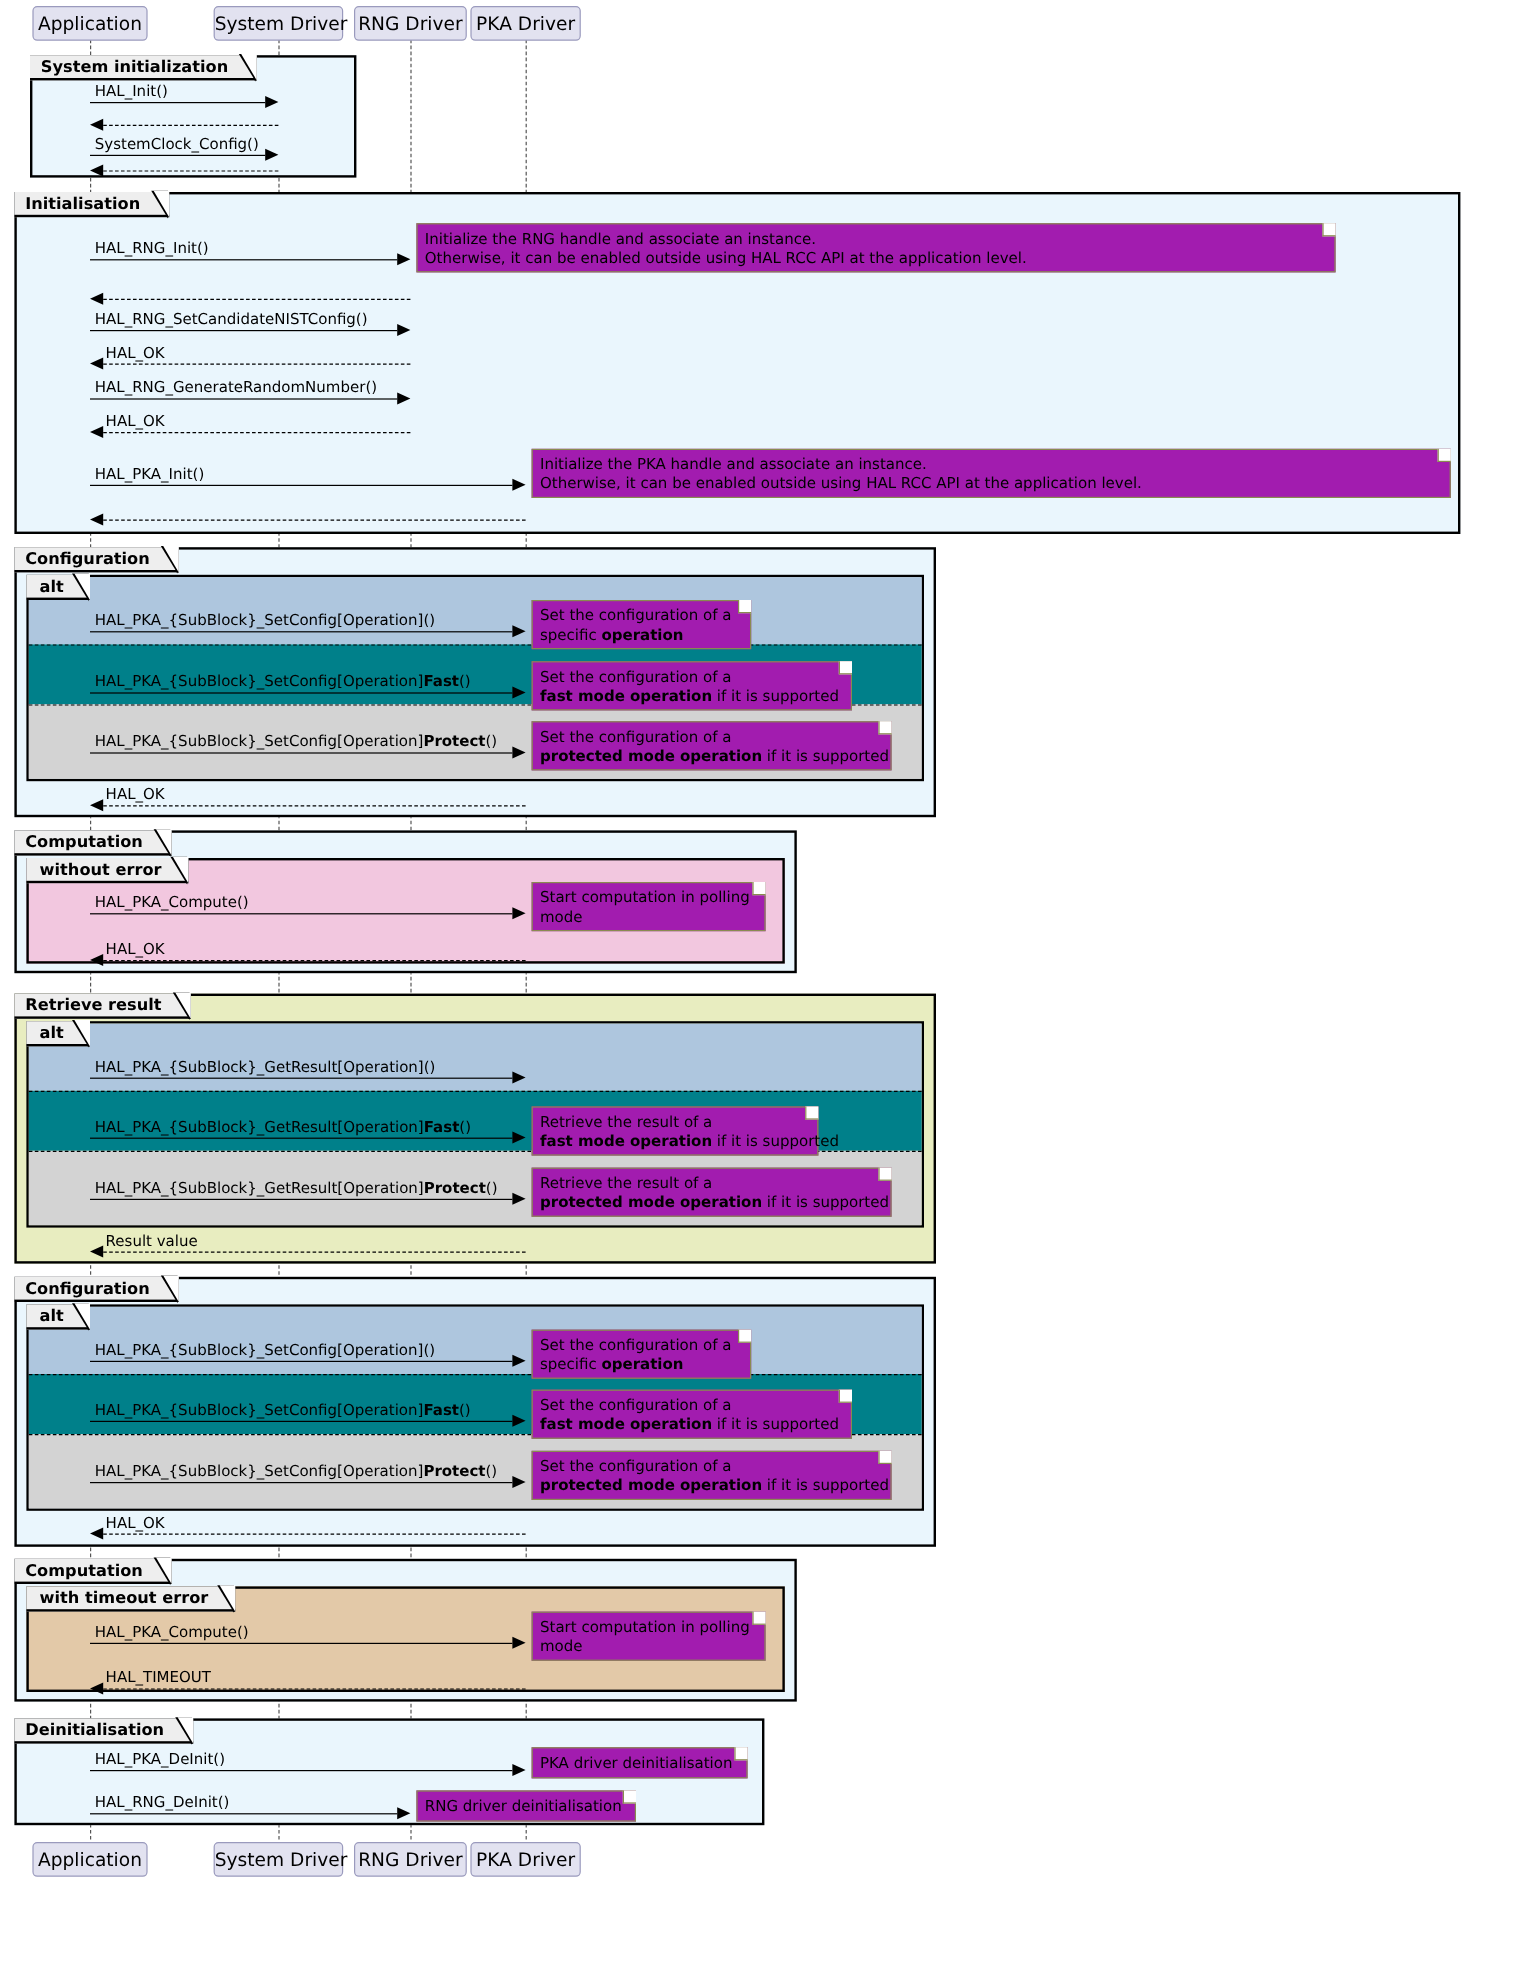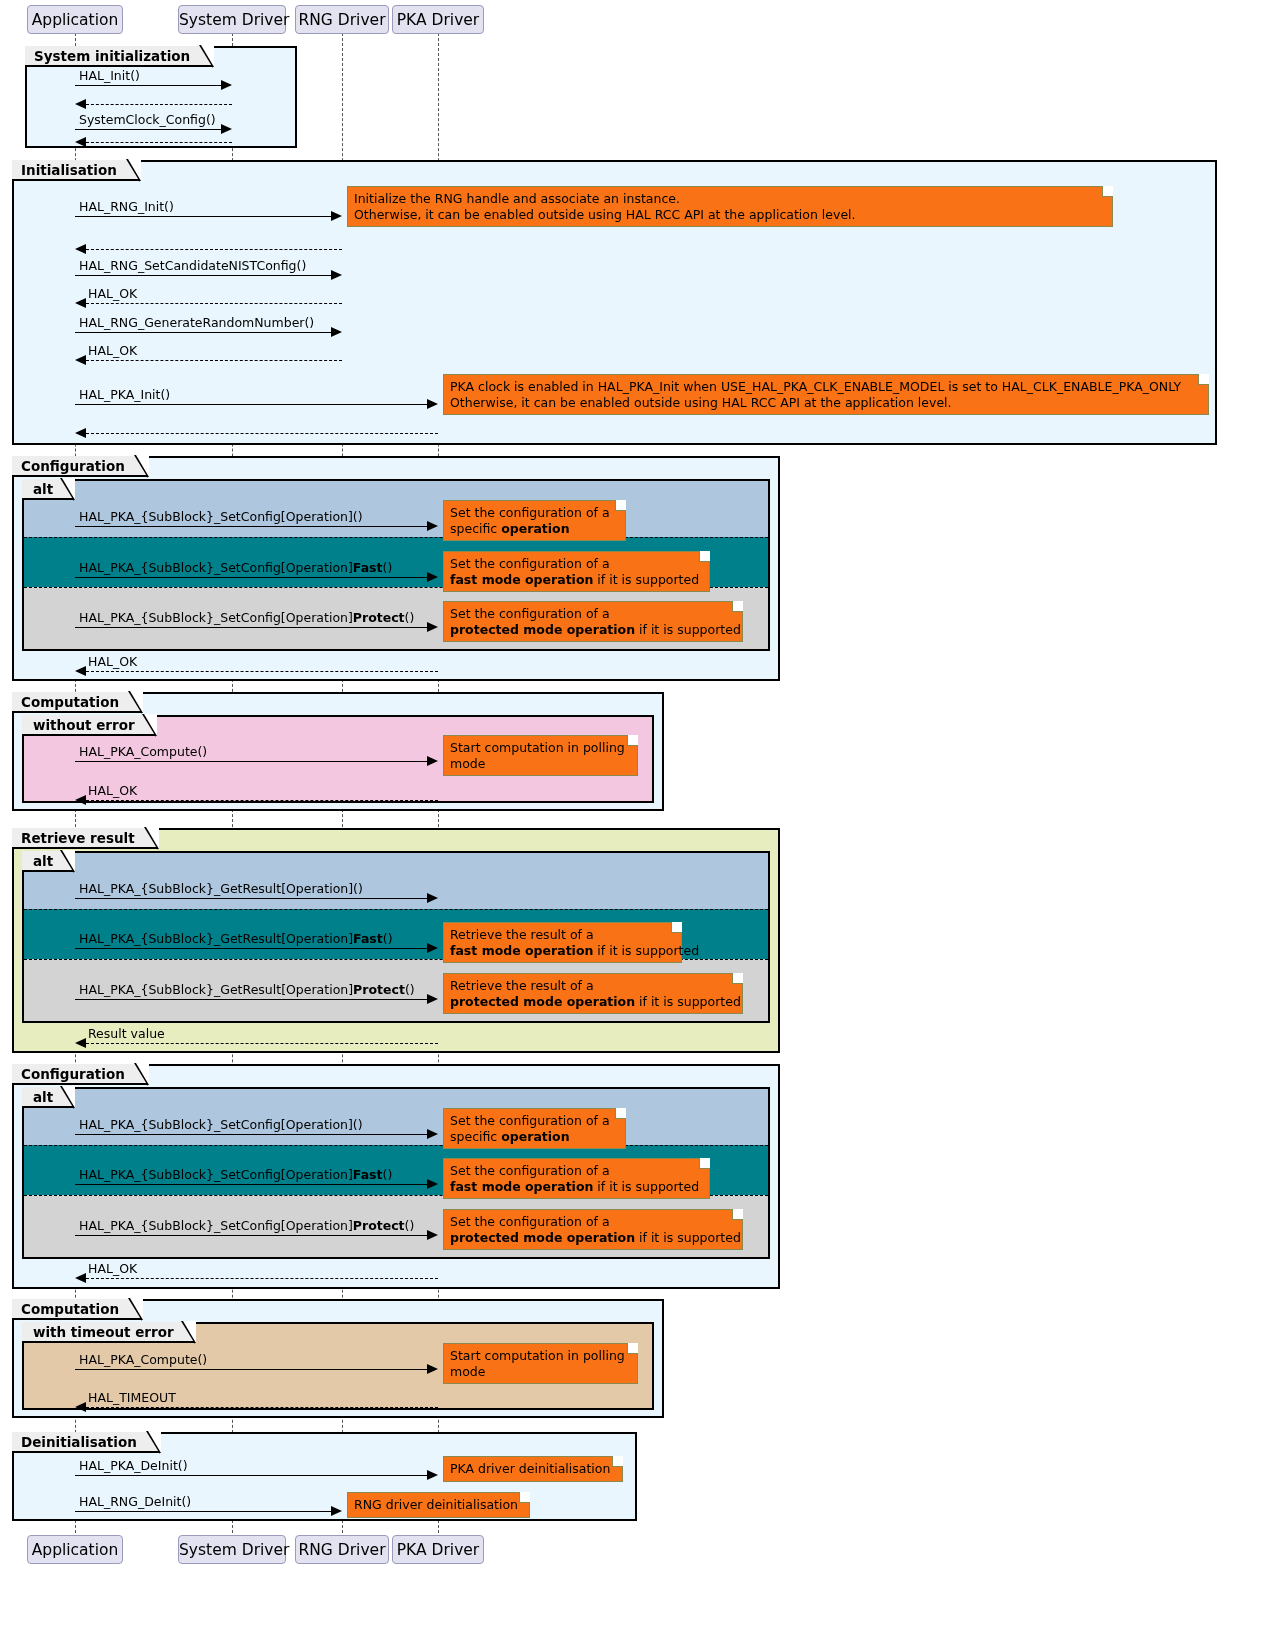--- a/index.html
+++ b/index.html
@@ -130,21 +130,21 @@
     white-space: nowrap;
     line-height: 1;
     z-index: 5;
   }
   .msg-label b { font-weight: bold; }
 
   
   .note {
     position: absolute;
     box-sizing: border-box;
-    background: #f97316;
+    background: #a21caf;
     border: 1px solid #8A8A50;
     font-size: 12.5px;
     color: #000000;
     line-height: 15.5px;
     padding: 4px 7px 4px 6px;
     z-index: 7;
     white-space: nowrap;
   }
   .note .fold {
     position: absolute;
@@ -224,21 +224,21 @@
   <div class="arrow-l" style="left:75px; top:428px;"></div>
 
   <div class="note" style="left:347px; top:186px; width:766px;">
     <span class="fold"></span>
     <div>Initialize the RNG handle and associate an instance.</div>
     <div>Otherwise, it can be enabled outside using HAL RCC API at the application level.</div>
   </div>
 
   <div class="note" style="left:443px; top:374px; width:766px;">
     <span class="fold"></span>
-    <div>PKA clock is enabled in HAL_PKA_Init when USE_HAL_PKA_CLK_ENABLE_MODEL is set to HAL_CLK_ENABLE_PKA_ONLY</div>
+    <div>Initialize the PKA handle and associate an instance.</div>
     <div>Otherwise, it can be enabled outside using HAL RCC API at the application level.</div>
   </div>
 
   <div class="group" style="left:12px; top:456px; width:768px; height:225px; background:#EAF6FD;"></div>
   <div class="group-label" style="left:12px; top:456px;">Configuration</div>
 
   <div class="group" style="left:22px; top:479px; width:748px; height:172px; background:transparent;"></div>
   <div class="alt-seg" style="left:24px; top:481px; width:744px; height:56px; background:#AEC6DE;"></div>
   <div class="alt-seg" style="left:24px; top:537px; width:744px; height:50px; background:#00808A;"></div>
   <div class="alt-seg" style="left:24px; top:587px; width:744px; height:62px; background:#D3D3D3;"></div>

